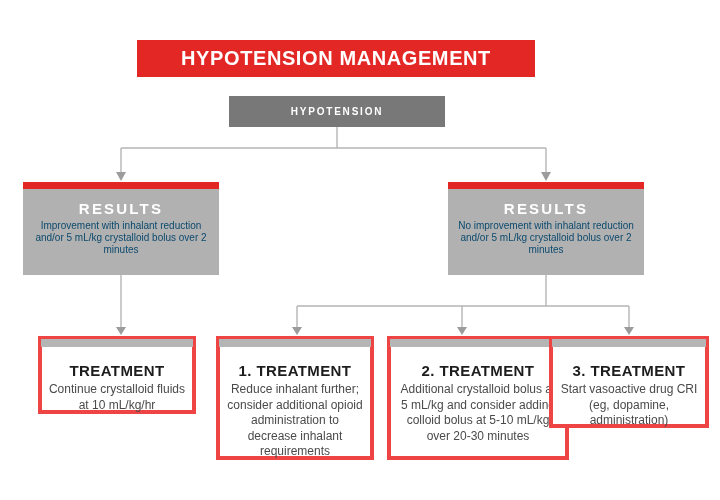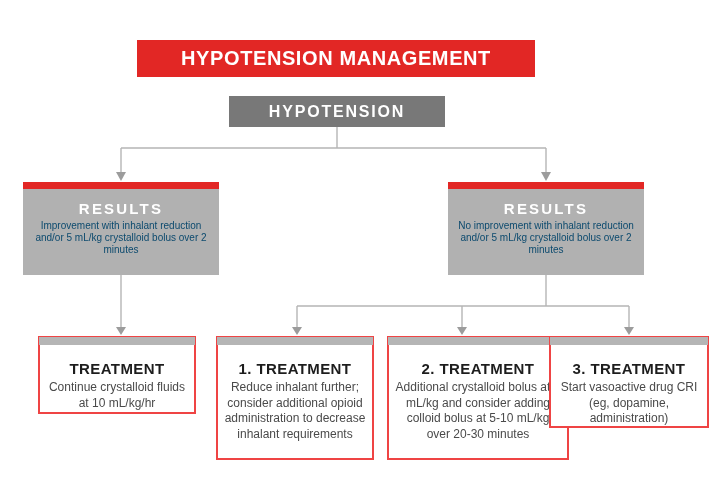--- a/index.html
+++ b/index.html
@@ -8,38 +8,38 @@
     font-family:"Liberation Sans","DejaVu Sans",sans-serif;
     margin-left:7px;
   }
   .banner{
     position:absolute;left:130px;top:40px;width:398px;height:37px;
     background:#e22725;color:#ffffff;font-weight:bold;font-size:20px;
     letter-spacing:0.6px;text-align:center;line-height:37px;
   }
   .rootnode{
     position:absolute;left:222px;top:96px;width:216px;height:31px;
-    background:#787878;color:#ffffff;font-weight:bold;font-size:16px;
+    background:#787878;color:#ffffff;font-weight:bold;font-size:10px;
     letter-spacing:1.8px;text-align:center;line-height:31px;
   }
   .results{
     position:absolute;width:196px;height:93px;background:#b1b1b1;
     text-align:center;box-sizing:border-box;
   }
   .results .redbar{position:absolute;left:0;top:0;width:100%;height:7px;background:#e22725;}
   .results .rhead{
     margin-top:18px;color:#ffffff;font-weight:bold;font-size:15px;letter-spacing:2.2px;
   }
   .results .rbody{
     margin-top:3px;padding:0 8px;color:#0c4a6e;font-size:10px;line-height:1.22;
   }
   .results-left{left:16px;top:182px;}
   .results-right{left:441px;top:182px;}
   .tbox{
-    position:absolute;top:336px;background:#ffffff;border:2px solid #ef4444;
+    position:absolute;top:336px;background:#ffffff;border:4px solid #ef4444;
     box-sizing:border-box;text-align:center;
   }
   .tbox .tbar{position:absolute;left:-1px;top:-1px;width:calc(100% + 2px);height:8px;background:#b5b5b5;}
   .tbox .thead{
     margin-top:22px;color:#1d1d1d;font-weight:bold;font-size:15px;letter-spacing:0.4px;
   }
   .tbox .tbody{
     margin-top:3px;padding:0 5px;color:#4a4a4a;font-size:12px;line-height:1.3;
   }
   .tbox-0{left:31px;width:158px;height:78px;}

